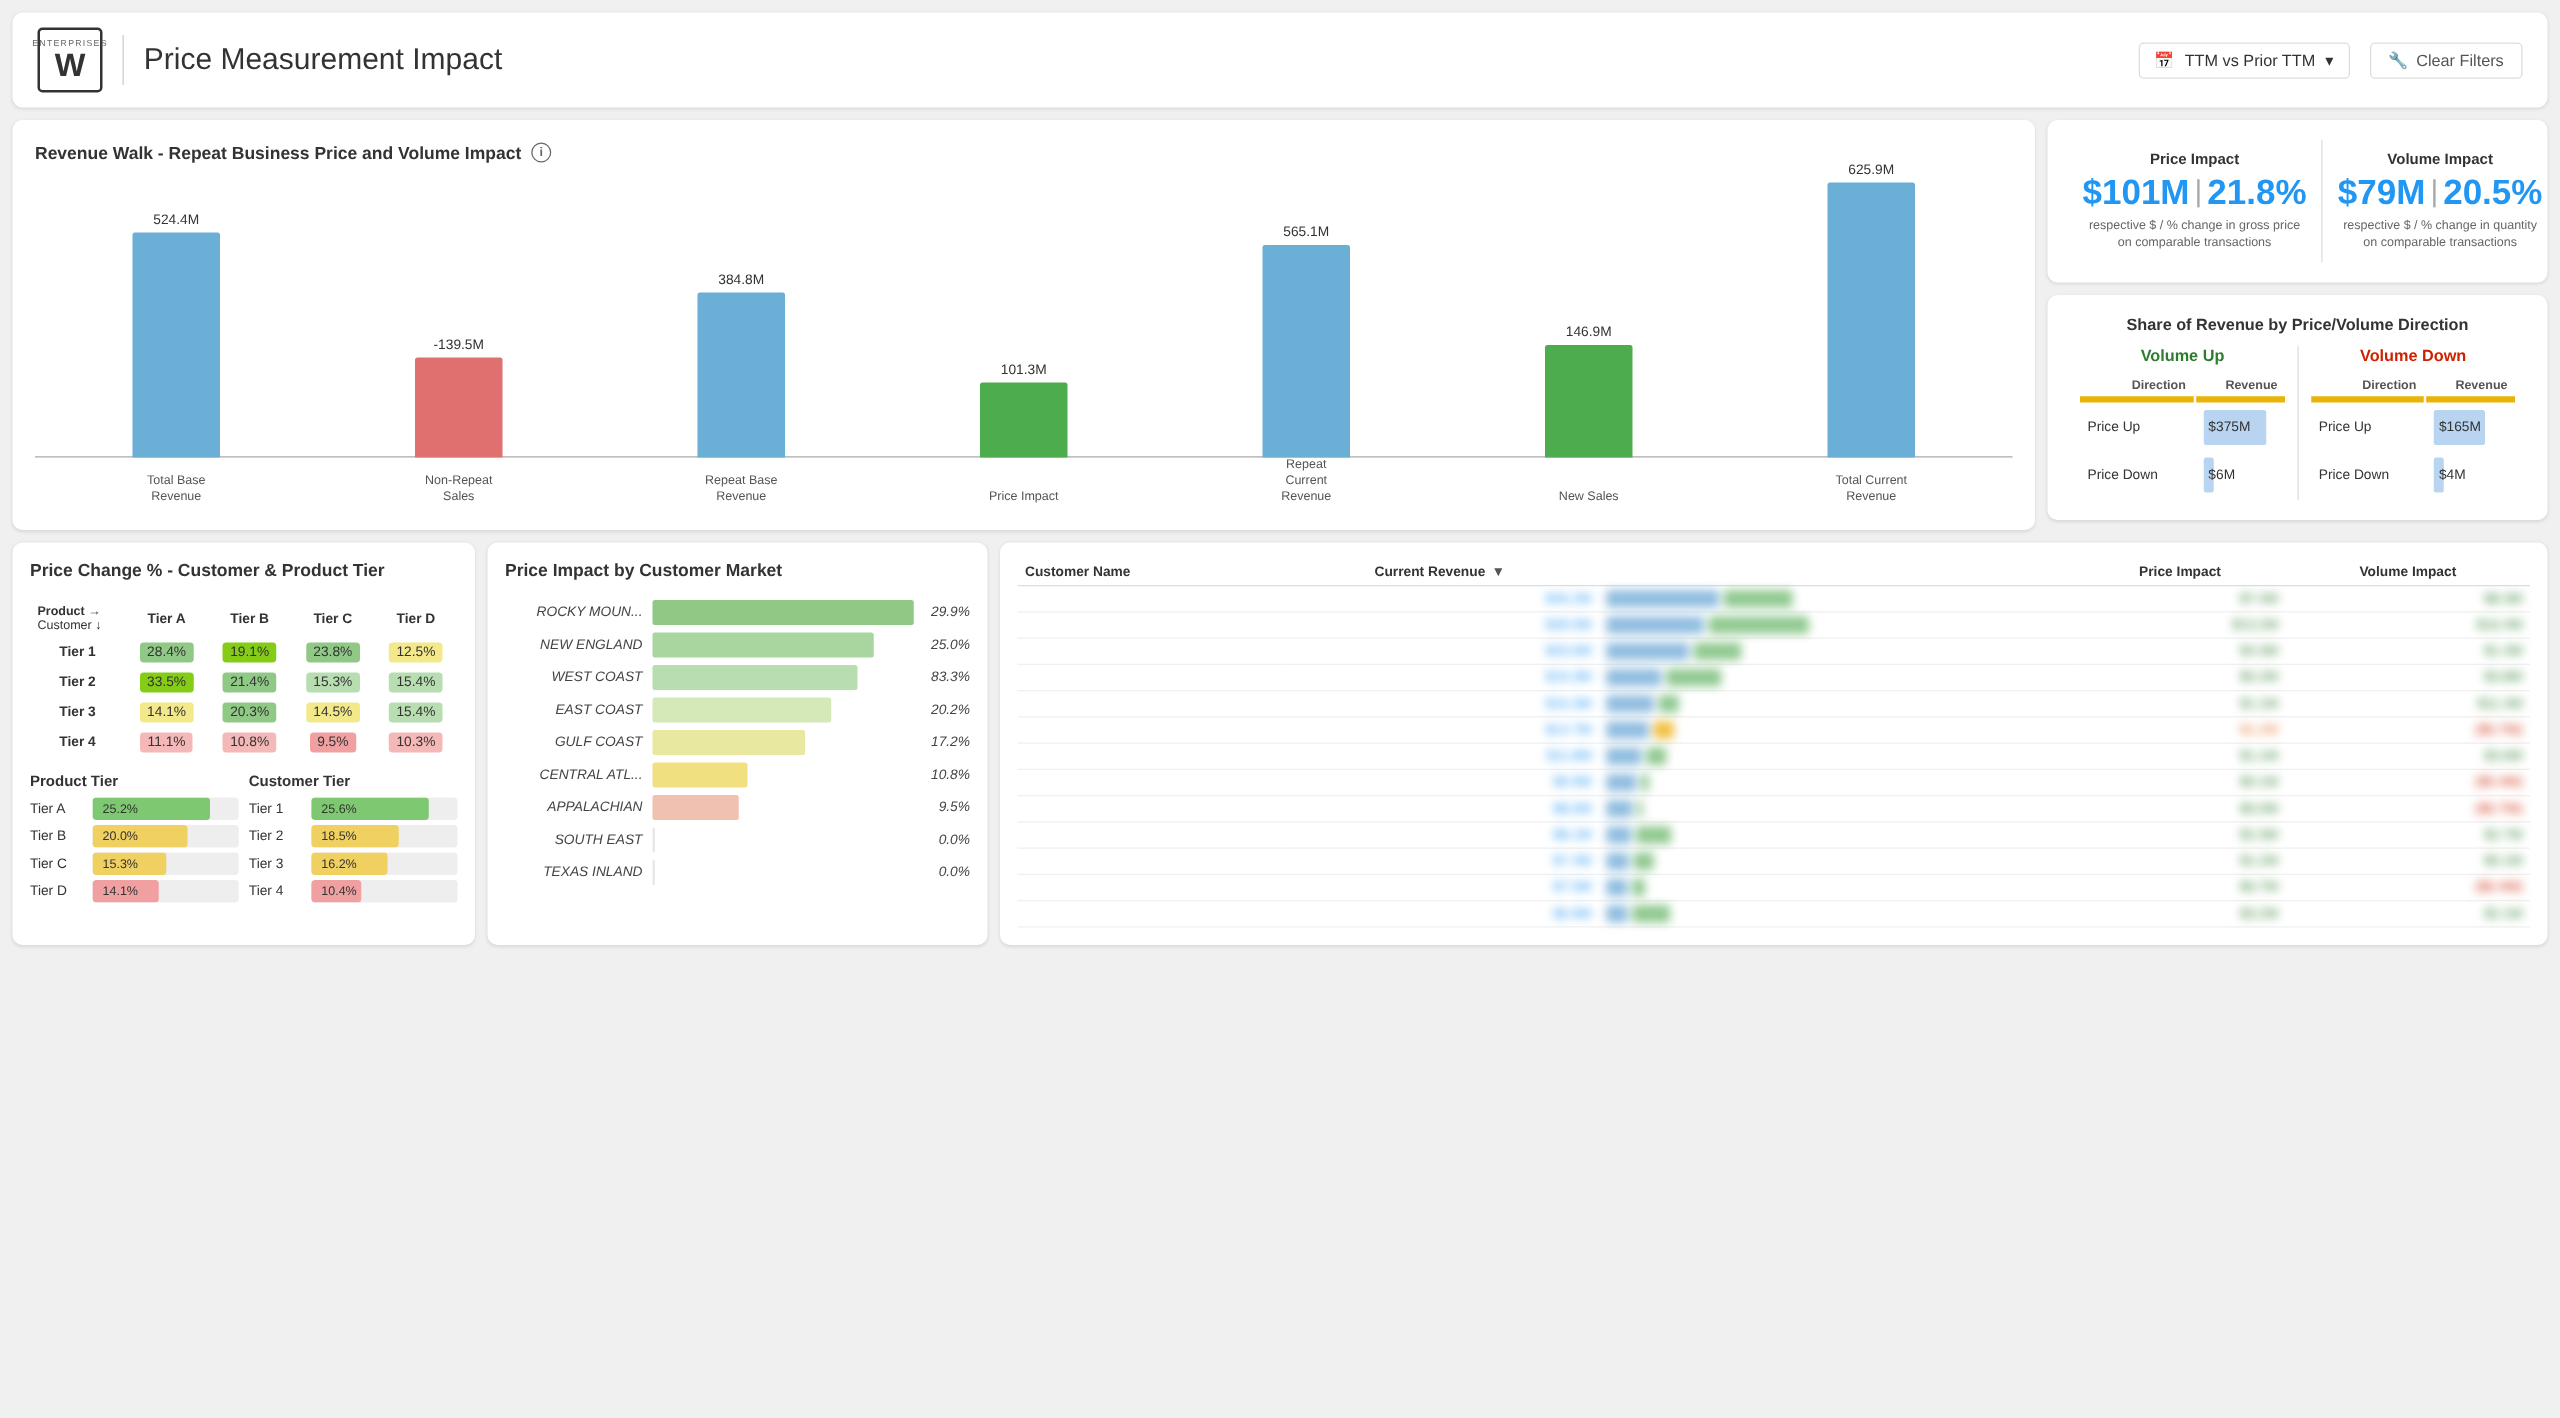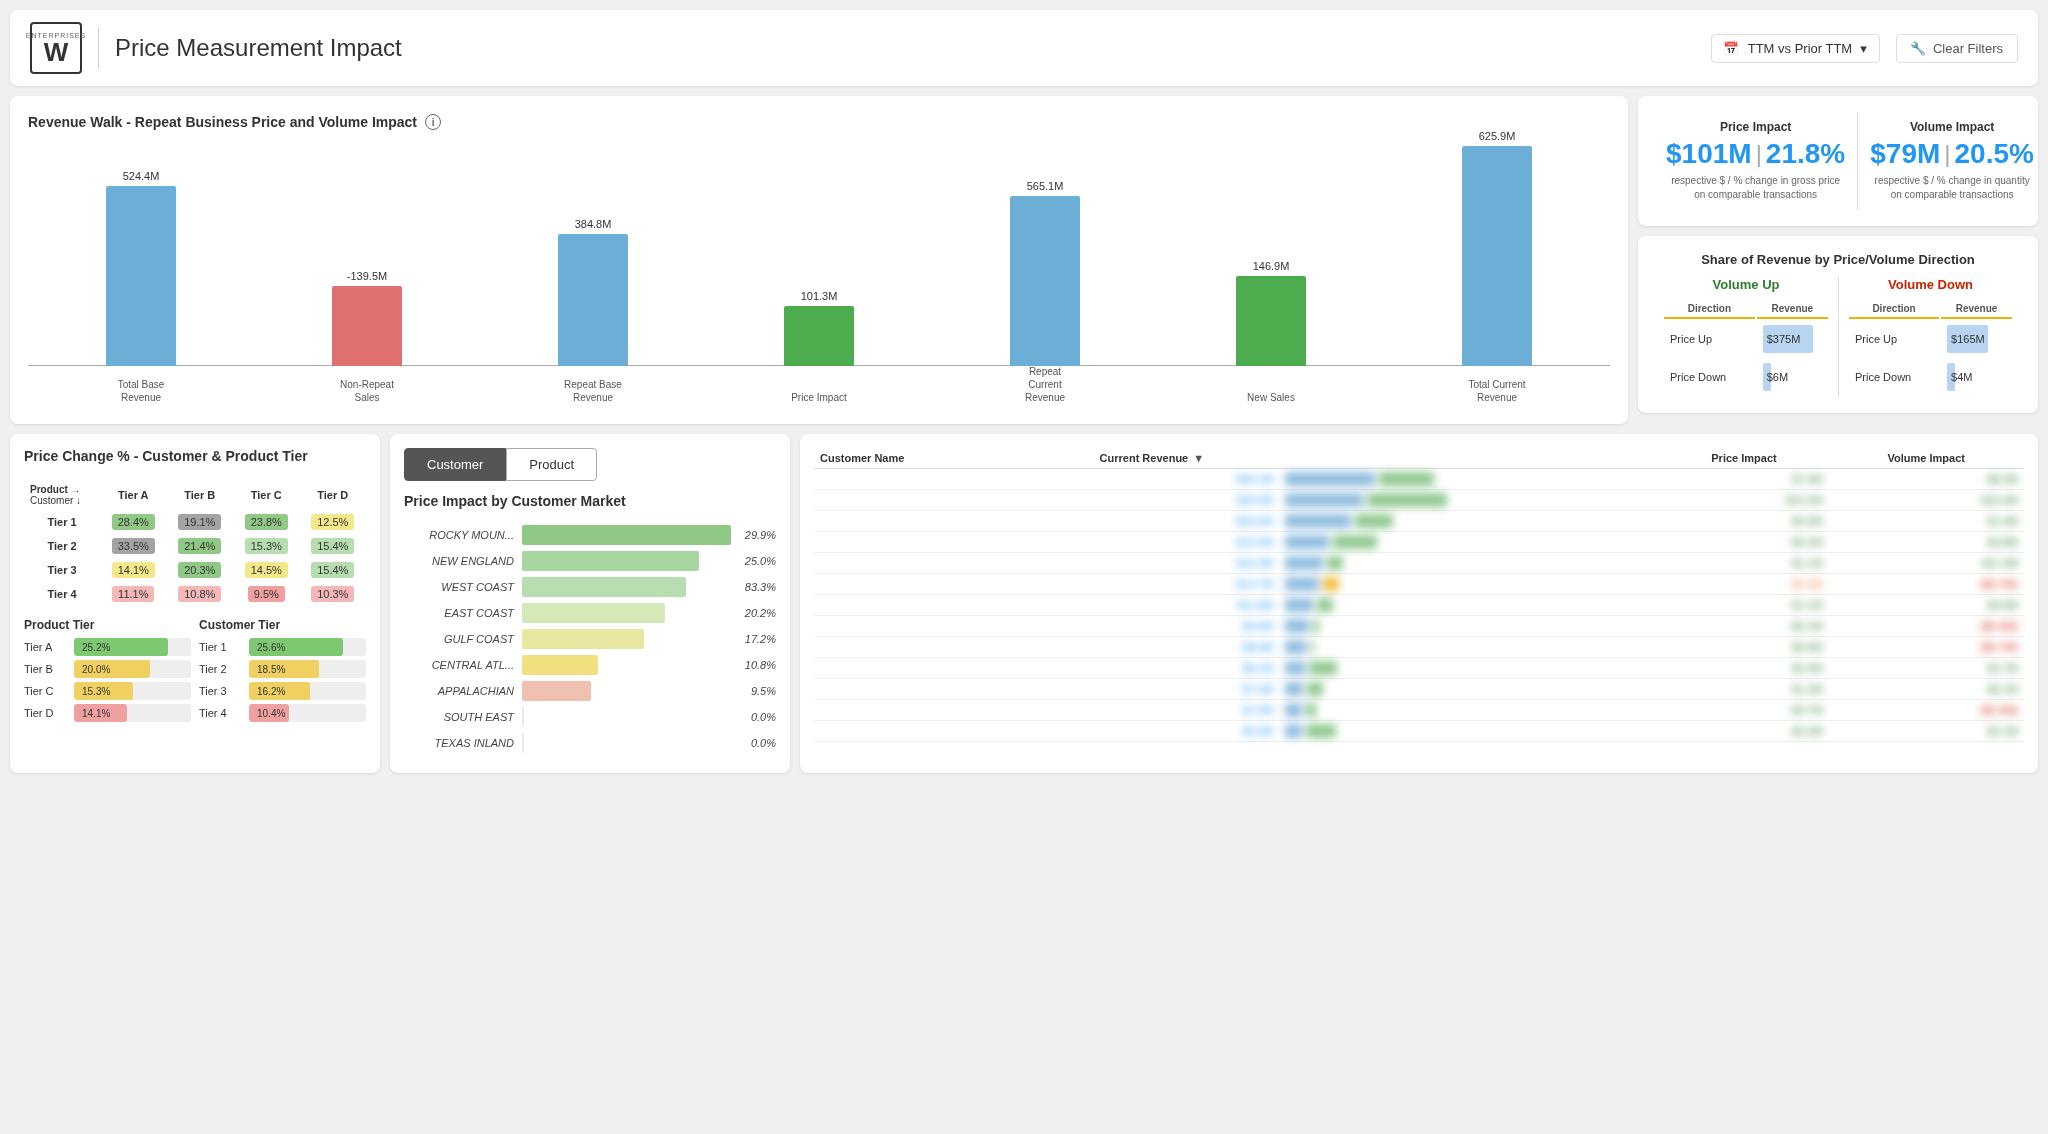--- a/index.html
+++ b/index.html
@@ -54,36 +54,36 @@
 
     .share-revenue-card { background: white; border-radius: 8px; padding: 16px; box-shadow: 0 1px 3px rgba(0,0,0,0.1); }
     .share-title { font-size: 13px; font-weight: 700; color: #333; text-align: center; margin-bottom: 10px; }
     .share-grid { display: grid; grid-template-columns: 1fr 1fr; gap: 0; }
     .share-col { padding: 0 8px; }
     .share-col + .share-col { border-left: 1px solid #ddd; }
     .share-col-header { font-size: 13px; font-weight: 700; text-align: center; margin-bottom: 6px; }
     .vol-up { color: #2e7d2e; }
     .vol-down { color: #cc2200; }
     .share-table { width: 100%; }
-    .share-table th { font-size: 10px; color: #555; padding: 3px 6px; text-align: center; border-bottom: 2px solid #eab308; }
+    .share-table th { font-size: 10px; color: #555; padding: 3px 6px; text-align: right; border-bottom: 5px solid #eab308; }
     .share-table td { font-size: 11px; padding: 4px 6px; }
     .share-bar-cell { position: relative; }
     .share-bar-bg { background: #b8d4f0; height: 28px; border-radius: 2px; display: flex; align-items: center; padding: 0 4px; }
     .share-bar-val { font-size: 11px; color: #333; font-weight: 500; }
 
     
     .bottom-content { display: grid; grid-template-columns: 370px 400px 1fr; gap: 10px; }
 
     
     .price-change-card { background: white; border-radius: 8px; padding: 14px; box-shadow: 0 1px 3px rgba(0,0,0,0.1); }
     .tier-matrix { width: 100%; border-collapse: collapse; margin-bottom: 12px; }
     .tier-matrix th, .tier-matrix td { font-size: 11px; padding: 4px 6px; text-align: center; }
     .tier-matrix th { font-weight: 600; }
     .cell-green-1 { background: #90c985; color: #333; border-radius: 3px; }
-    .cell-green-2 { background: #a3a3a3; color: #333; border-radius: 3px; }
+    .cell-green-2 { background: #84cc16; color: #333; border-radius: 3px; }
     .cell-green-3 { background: #b8ddb0; color: #333; border-radius: 3px; }
     .cell-yellow-1 { background: #f4e98a; color: #333; border-radius: 3px; }
     .cell-pink-1 { background: #f5b8b8; color: #333; border-radius: 3px; }
     .cell-pink-2 { background: #f0a0a0; color: #333; border-radius: 3px; }
 
     .tier-section { display: grid; grid-template-columns: 1fr 1fr; gap: 8px; margin-top: 8px; }
     .tier-col-title { font-size: 12px; font-weight: 700; color: #333; margin-bottom: 6px; }
     .tier-row { display: flex; align-items: center; gap: 6px; margin-bottom: 4px; }
     .tier-name { font-size: 11px; width: 44px; }
     .tier-bar-container { flex: 1; background: #eee; height: 18px; border-radius: 3px; position: relative; overflow: hidden; }
@@ -419,24 +419,20 @@
               <div class="tier-bar-fill pink-bar" style="width:34%;">
                 <span class="tier-bar-text">10.4%</span>
               </div>
             </div>
           </div>
         </div>
       </div>
     </div>
 
     <div class="market-card">
-      <div class="tab-buttons">
-        <button class="tab-btn active">Customer</button>
-        <button class="tab-btn">Product</button>
-      </div>
       <div class="card-title">Price Impact by Customer Market</div>
 
       <div>
 
         <div class="market-bar-row">
           <span class="market-name">ROCKY MOUN...</span>
           <div class="market-bar-wrap">
             <div class="market-bar-fill" style="width:99%;background:#90c985;height:20px;"></div>
           </div>
           <span class="market-pct">29.9%</span>

